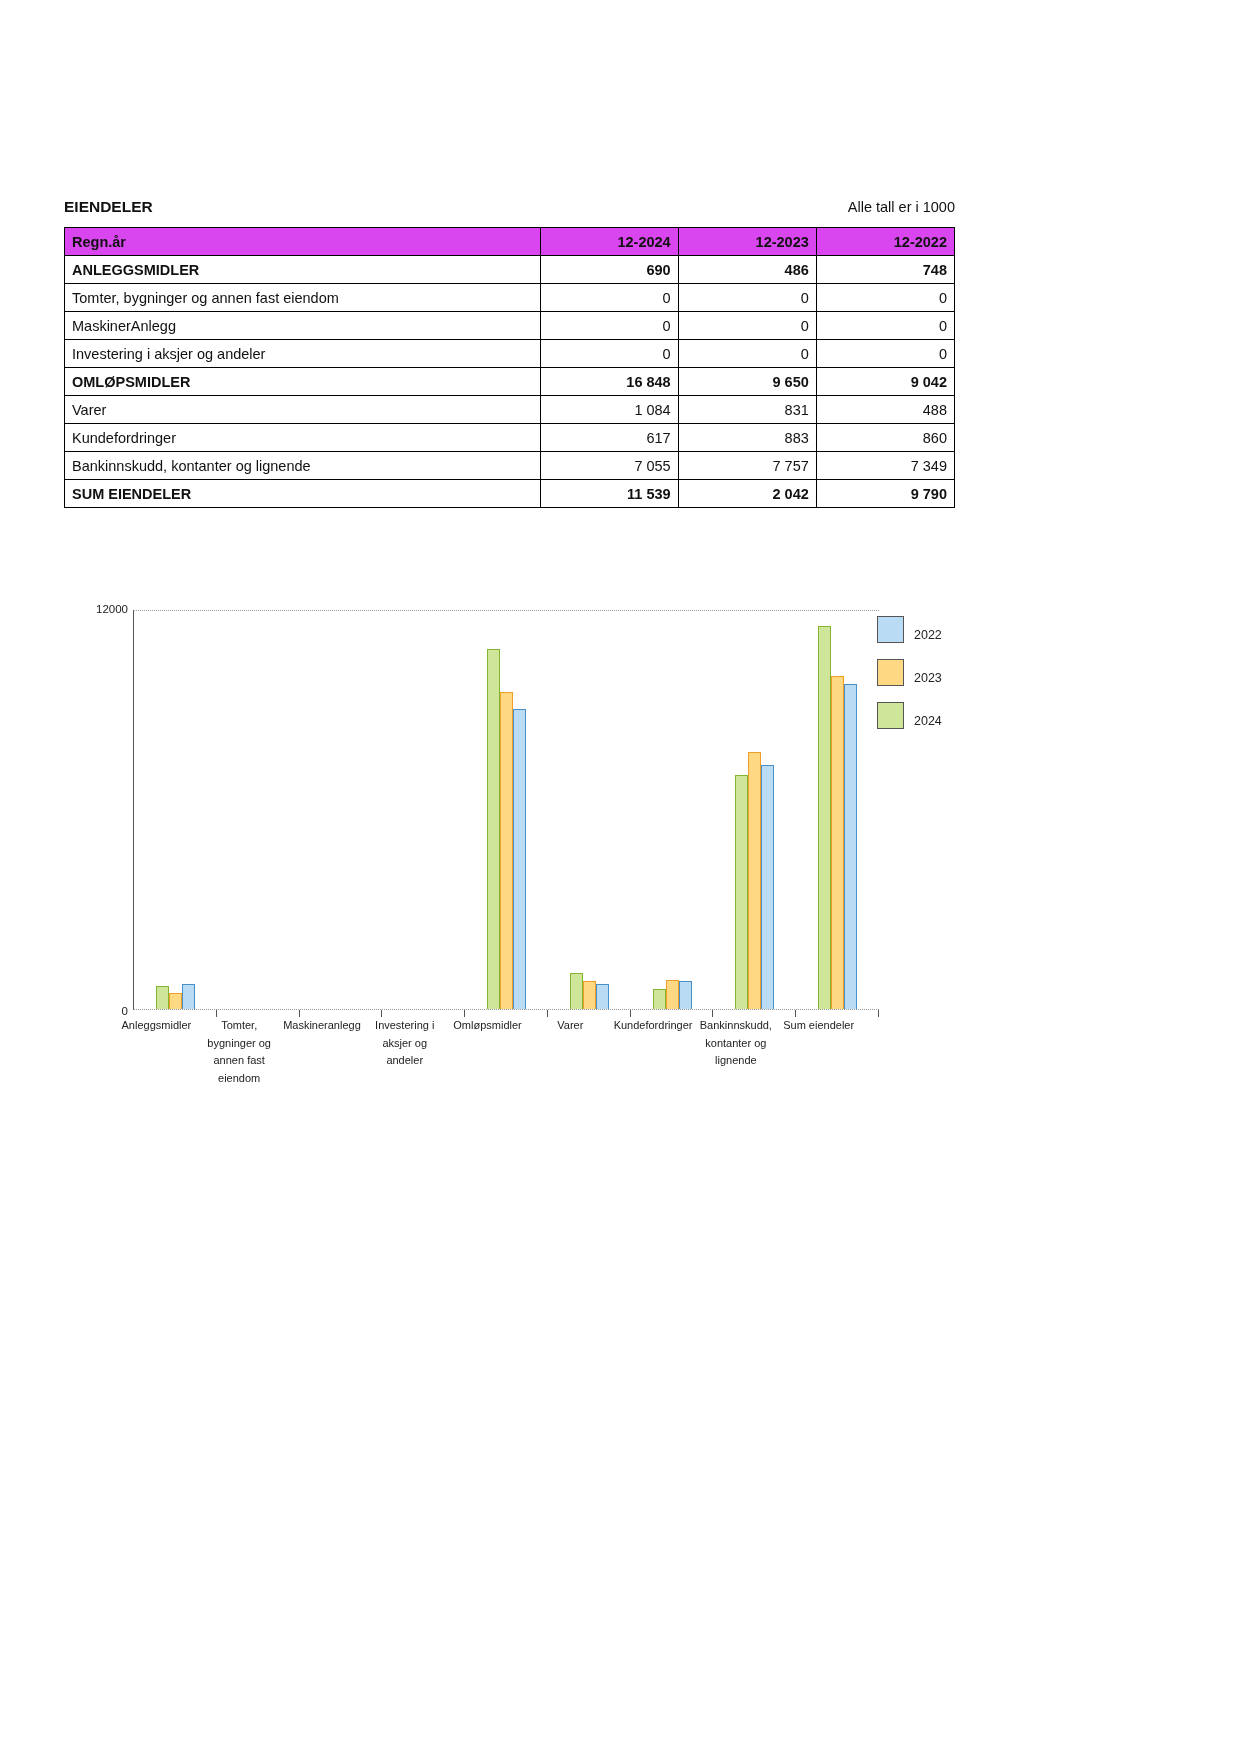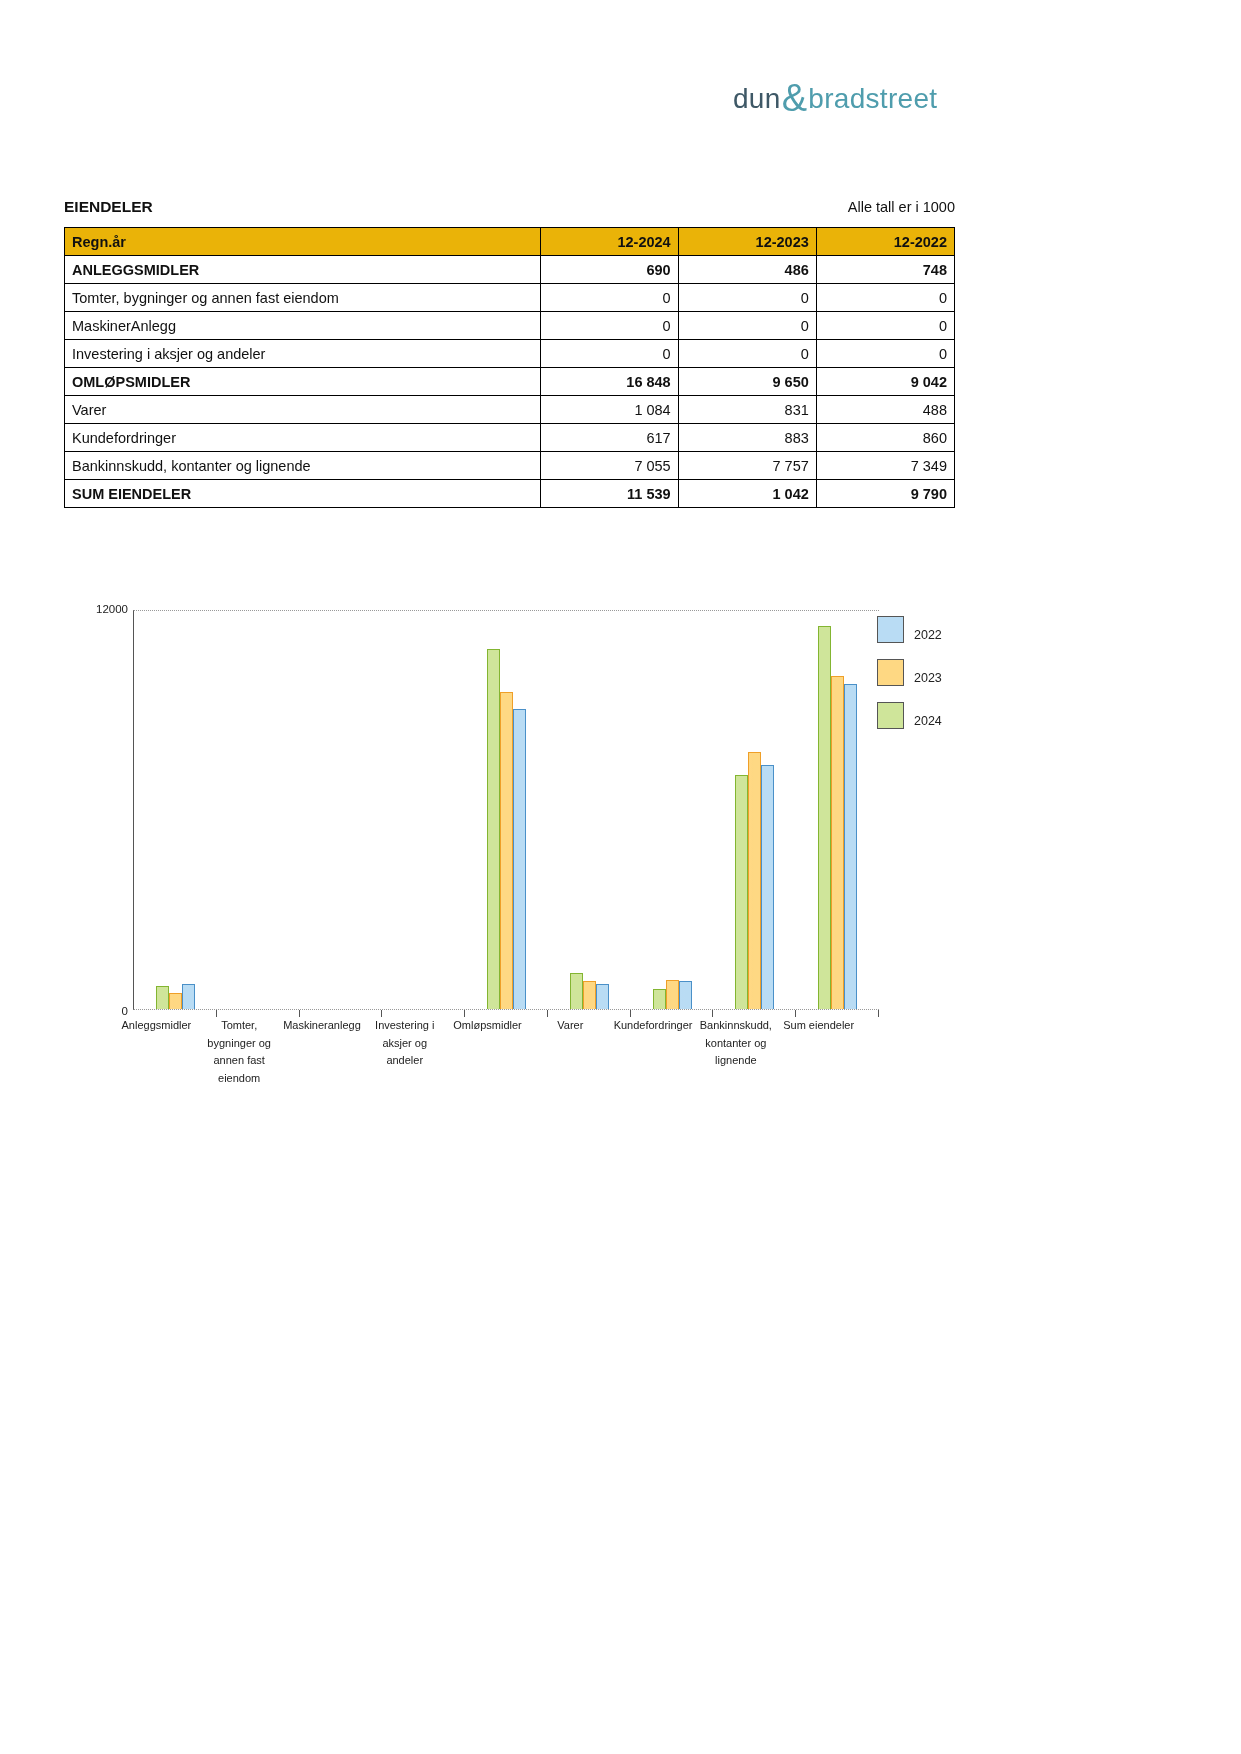--- a/index.html
+++ b/index.html
@@ -36,21 +36,21 @@
   }
   table.assets th,table.assets td{
     border:1px solid #000;
     padding:4px 7px;
     height:19px;
     overflow:hidden;white-space:nowrap;
   }
   table.assets col.c-label{width:475px;}
   table.assets col.c-num{width:138px;}
   table.assets thead th{
-    background:#eab308;font-weight:bold;text-align:left;
+    background:#d946ef;font-weight:bold;text-align:left;
   }
   table.assets thead th.num,table.assets td.num{text-align:right;}
   table.assets tr.bold td{font-weight:bold;}
   
   .chart-wrap{position:absolute;top:610px;left:64px;width:891px;}
   .plot{
     position:relative;
     margin-left:69px;width:745px;height:398px;
     border-left:1px solid #555;
     border-top:1px dotted #999;
@@ -96,23 +96,20 @@
   .footer{
     position:absolute;top:1703px;left:64px;width:891px;
     text-align:right;font-size:14.5px;
   }
 </style>
 </head>
 <body>
 
 <div class="page">
 
-  <div class="logo">
-    <span class="dun">dun</span><span class="amp">&amp;</span><span class="brad">bradstreet</span>
-  </div>
 
   <div class="header-row">
     <span class="page-title">EIENDELER</span>
     <span class="units-note">Alle tall er i 1000</span>
   </div>
 
   <table class="assets">
     <colgroup>
       <col class="c-label">
         <col class="c-num">
@@ -172,21 +169,21 @@
         </tr>
         <tr>
           <td>Bankinnskudd, kontanter og lignende</td>
           <td class="num">7 055</td>
           <td class="num">7 757</td>
           <td class="num">7 349</td>
         </tr>
         <tr class="bold">
           <td>SUM EIENDELER</td>
           <td class="num">11 539</td>
-          <td class="num">1 042</td>
+          <td class="num">2 042</td>
           <td class="num">9 790</td>
         </tr>
       </tbody>
   </table>
 
   <div class="chart-wrap">
     <div class="plot">
       <span class="y-label top">12000</span>
       <span class="y-label bottom">0</span>
     <div class="chart-cell">

